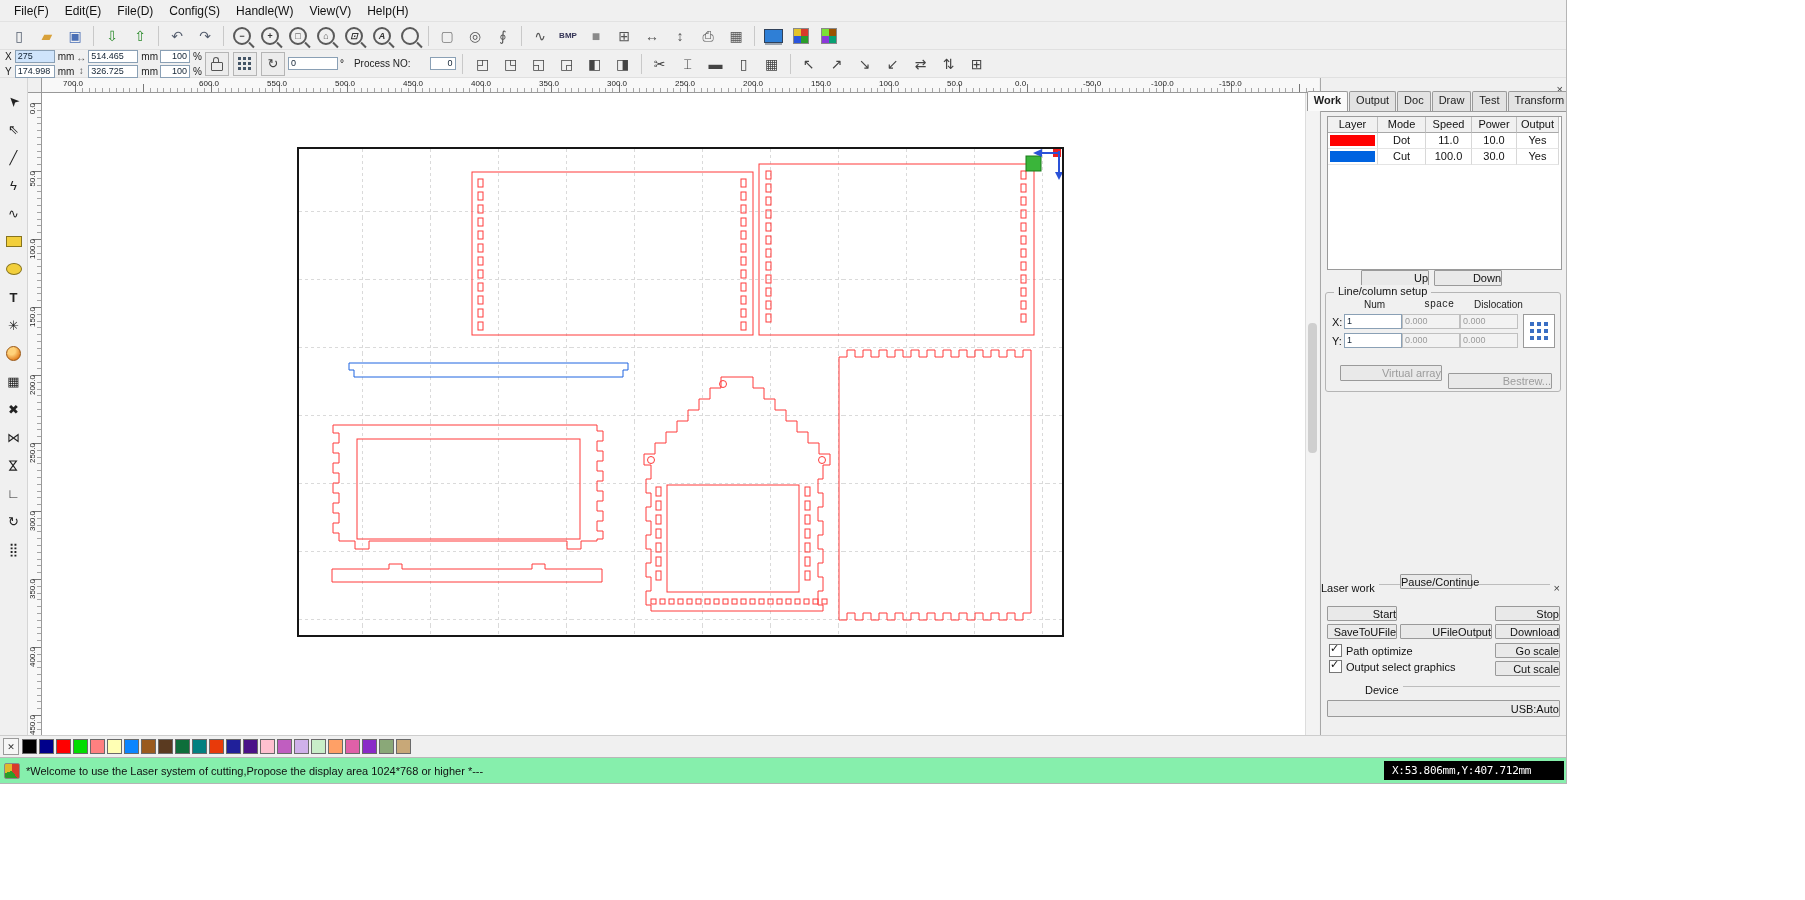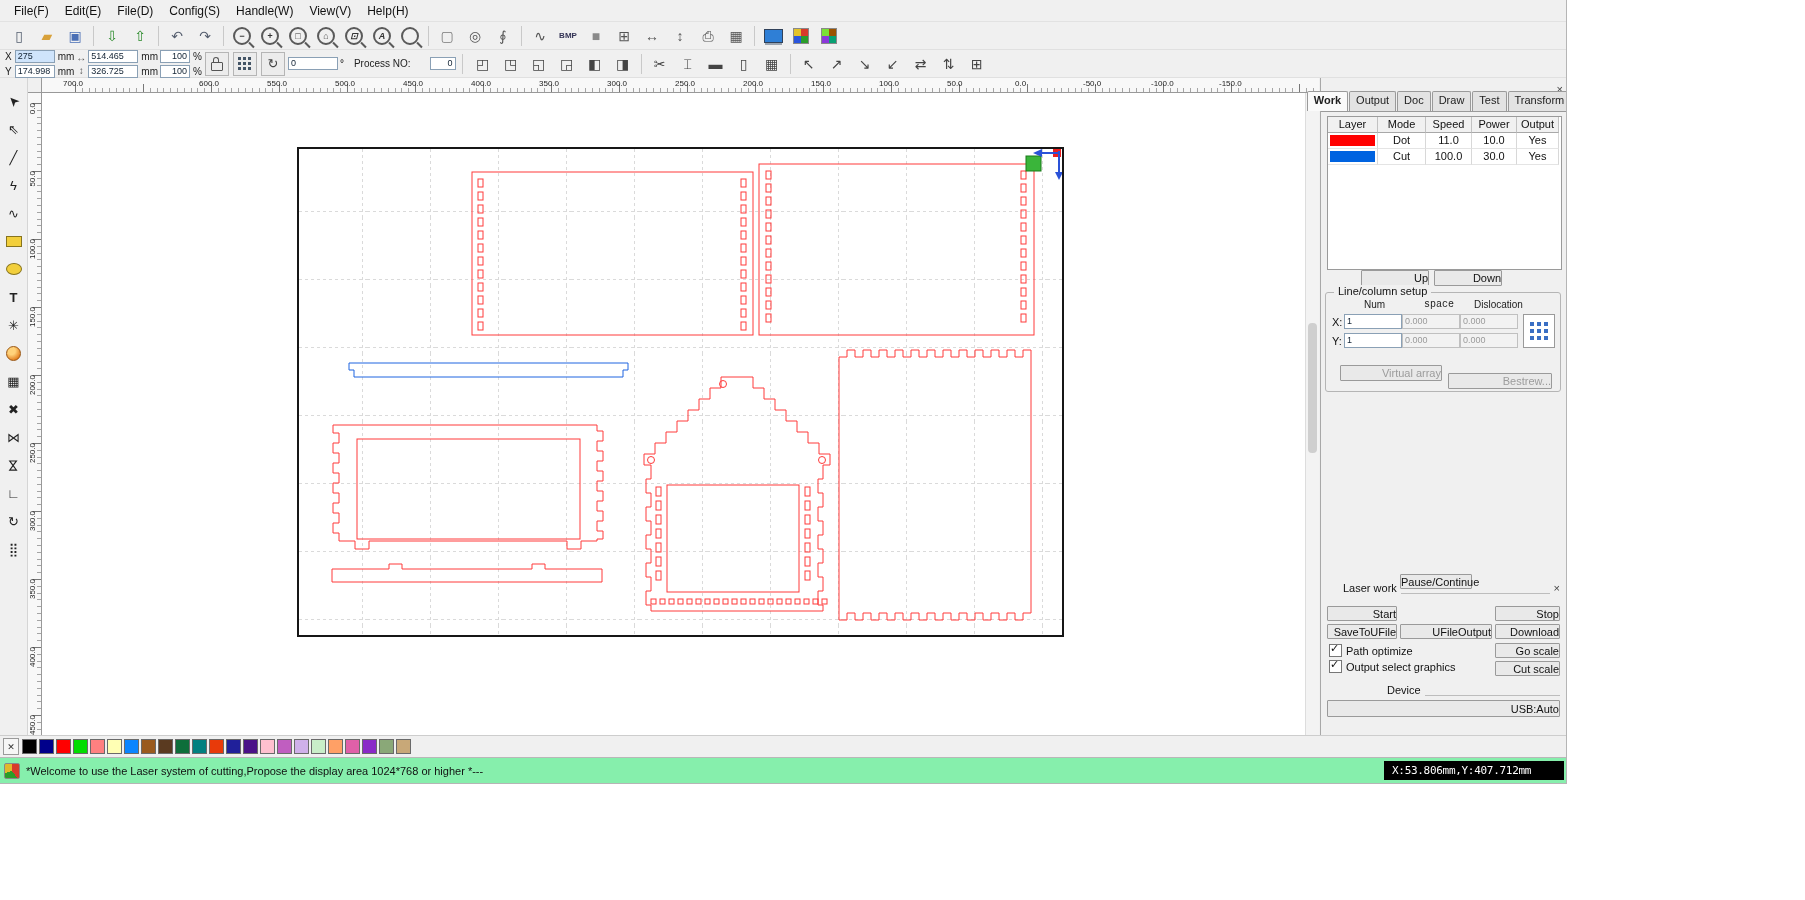--- a/index.html
+++ b/index.html
@@ -120,21 +120,21 @@
   .rl-x{top:23px;} .rl-y{top:42px;}
   .gfld{position:absolute;width:52px;height:13px;line-height:13px;}
   .gx1{left:18px;top:21px;} .gx2{left:76px;top:21px;} .gx3{left:134px;top:21px;}
   .gy1{left:18px;top:40px;} .gy2{left:76px;top:40px;} .gy3{left:134px;top:40px;}
   .arr-btn{position:absolute;right:5px;top:21px;width:30px;height:32px;background:#fff;border:1px solid #9a9a9a;}
   .arr-btn i{position:absolute;left:6px;top:7px;width:4px;height:4px;background:#3a6fc4;
       box-shadow:7px 0 #3a6fc4,14px 0 #3a6fc4,0 7px #3a6fc4,7px 7px #3a6fc4,14px 7px #3a6fc4,
                  0 14px #3a6fc4,7px 14px #3a6fc4,14px 14px #3a6fc4;}
   .vab{position:absolute;left:14px;top:72px;width:102px;}
   .bsb{position:absolute;left:122px;top:80px;width:104px;}
-  .sec-head{position:absolute;left:22px;right:6px;display:flex;align-items:flex-end;gap:4px;font-size:11px;}
+  .sec-head{position:absolute;left:0;right:6px;display:flex;align-items:flex-start;gap:4px;font-size:11px;}
   .sec-head .hline{flex:1;border-top:1px solid #bdbdbd;margin-top:2px;}
   .sec-close{font-size:11px;color:#444;}
   .laser-head{top:504px;}
   .device-head{top:606px;padding-left:44px;}
   .lw-btn{position:absolute;height:15px;line-height:14px;}
   .b-start{left:6px;top:528px;width:70px;}
   .b-pause{left:79px;top:496px;width:72px;}
   .b-stop{left:174px;top:528px;width:65px;}
   .b-saveu{left:6px;top:546px;width:70px;}
   .b-ufile{left:79px;top:546px;width:92px;}

